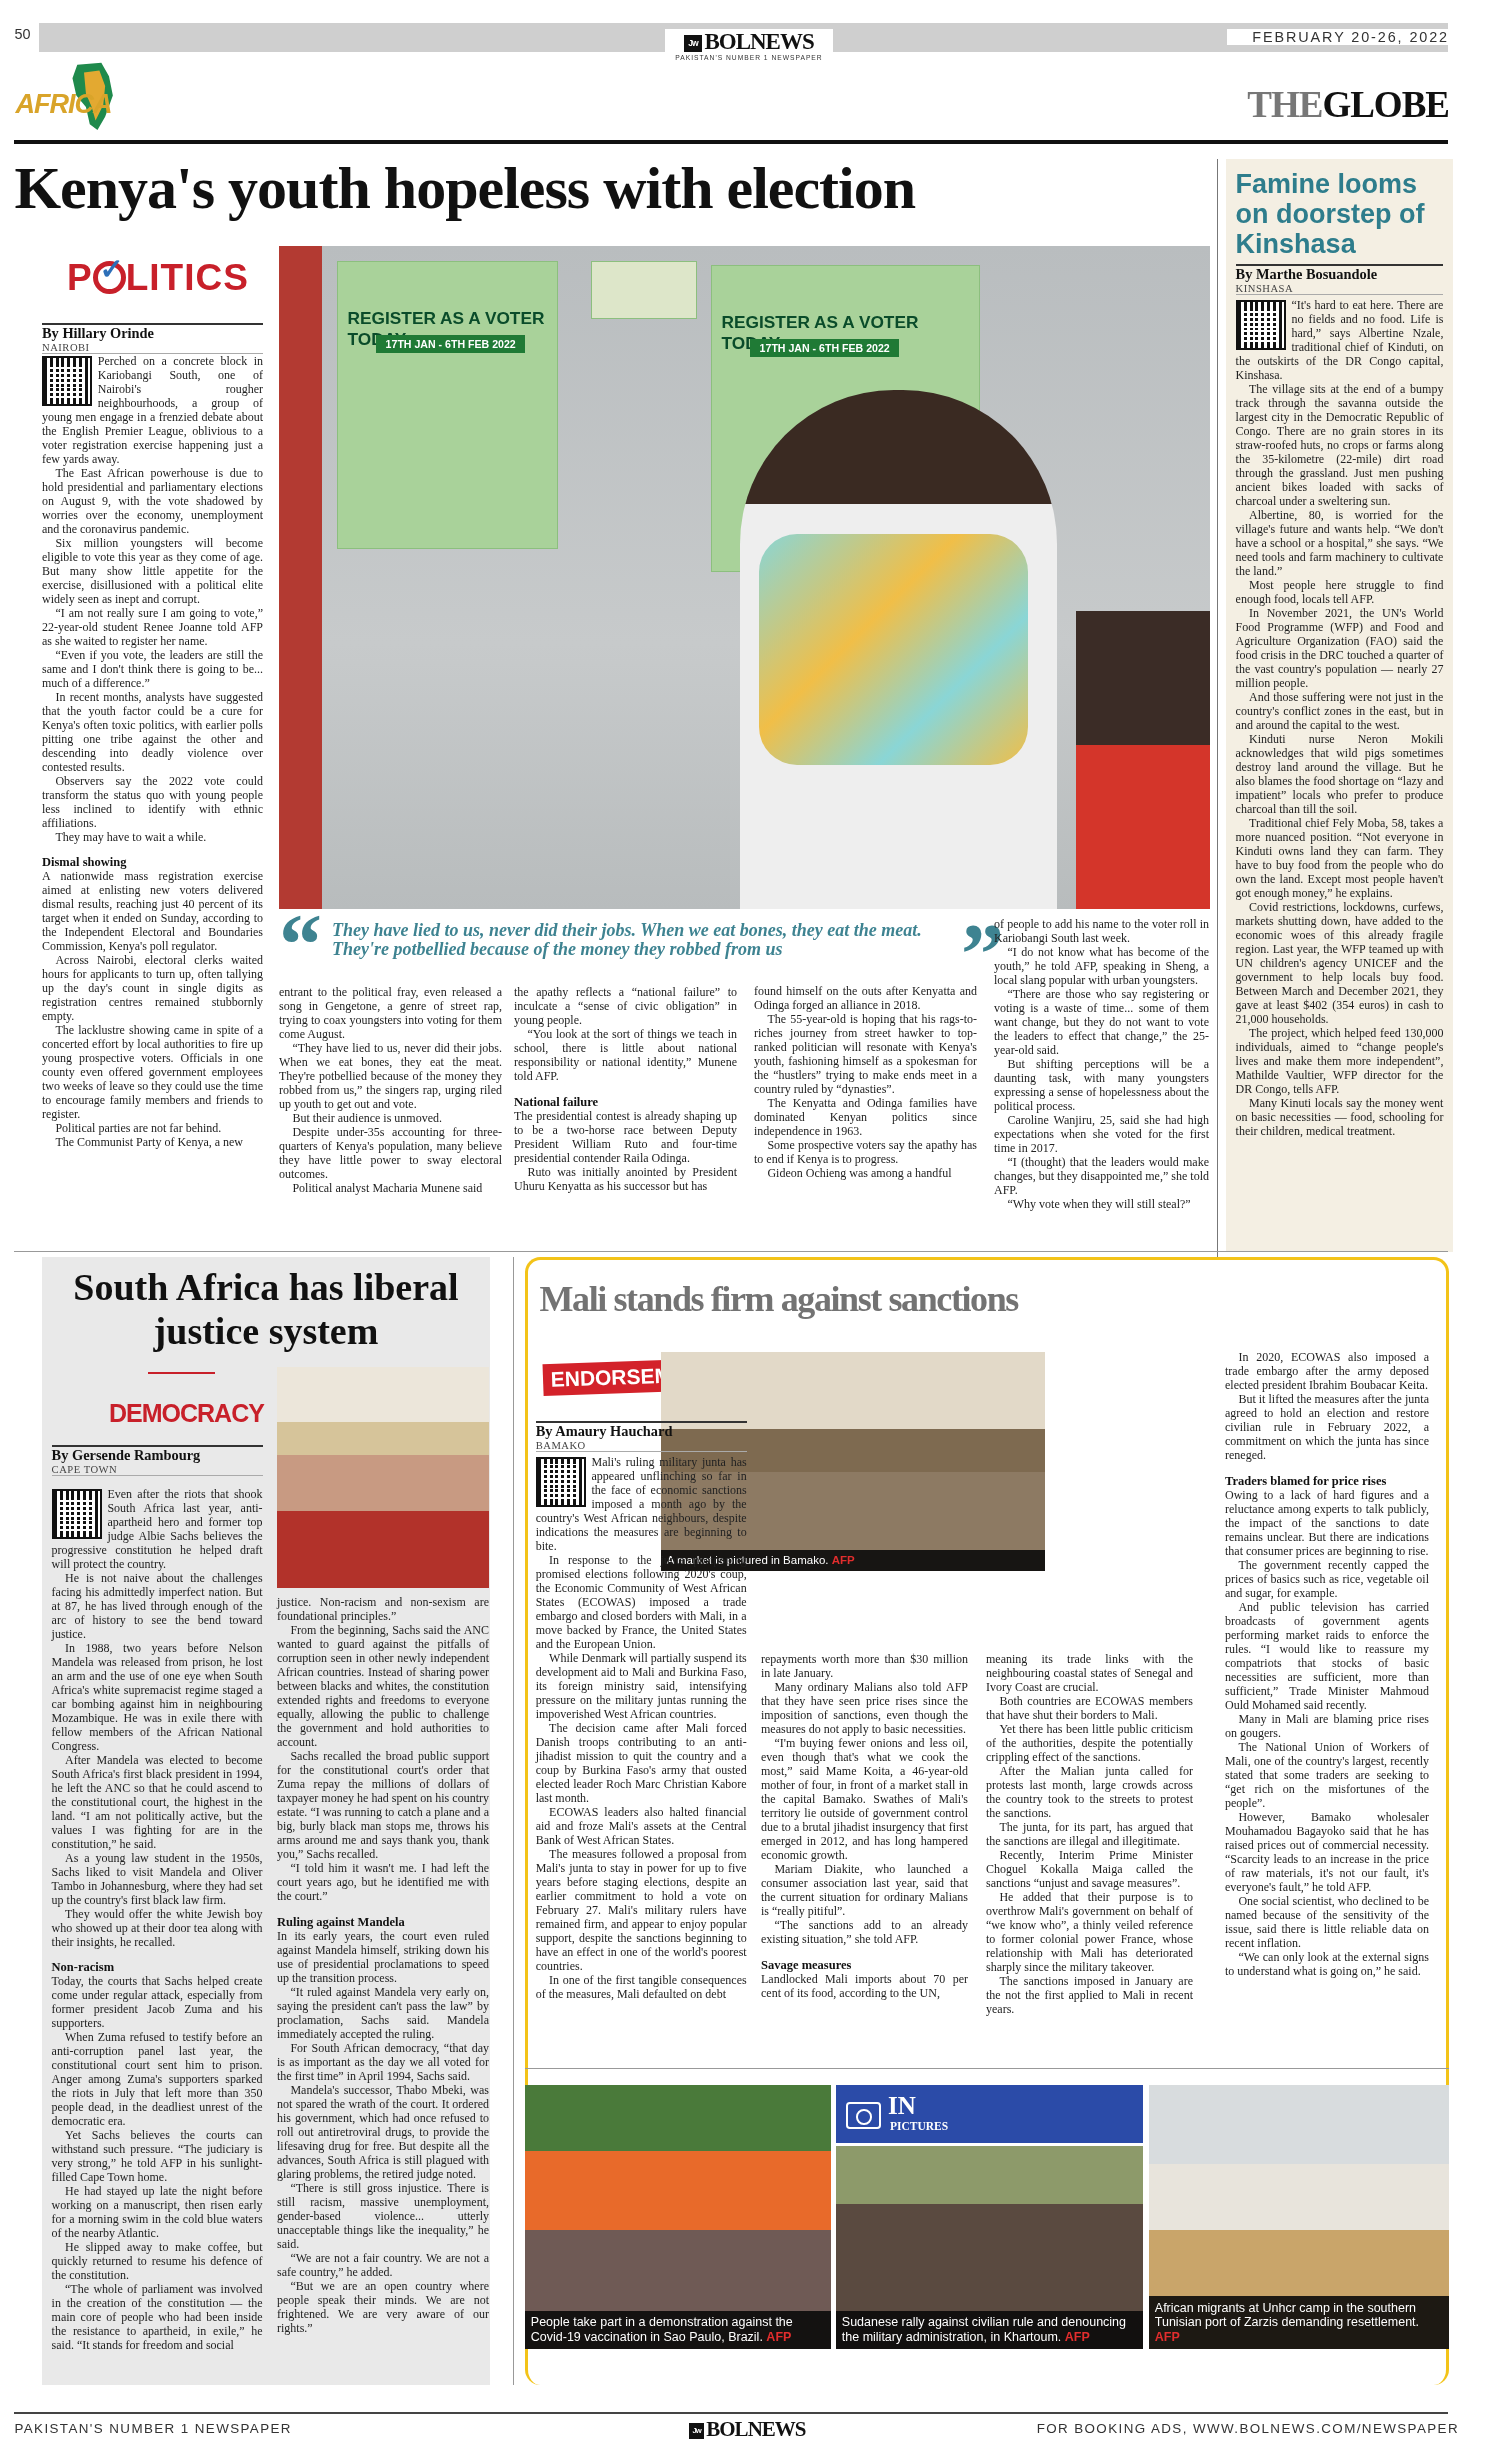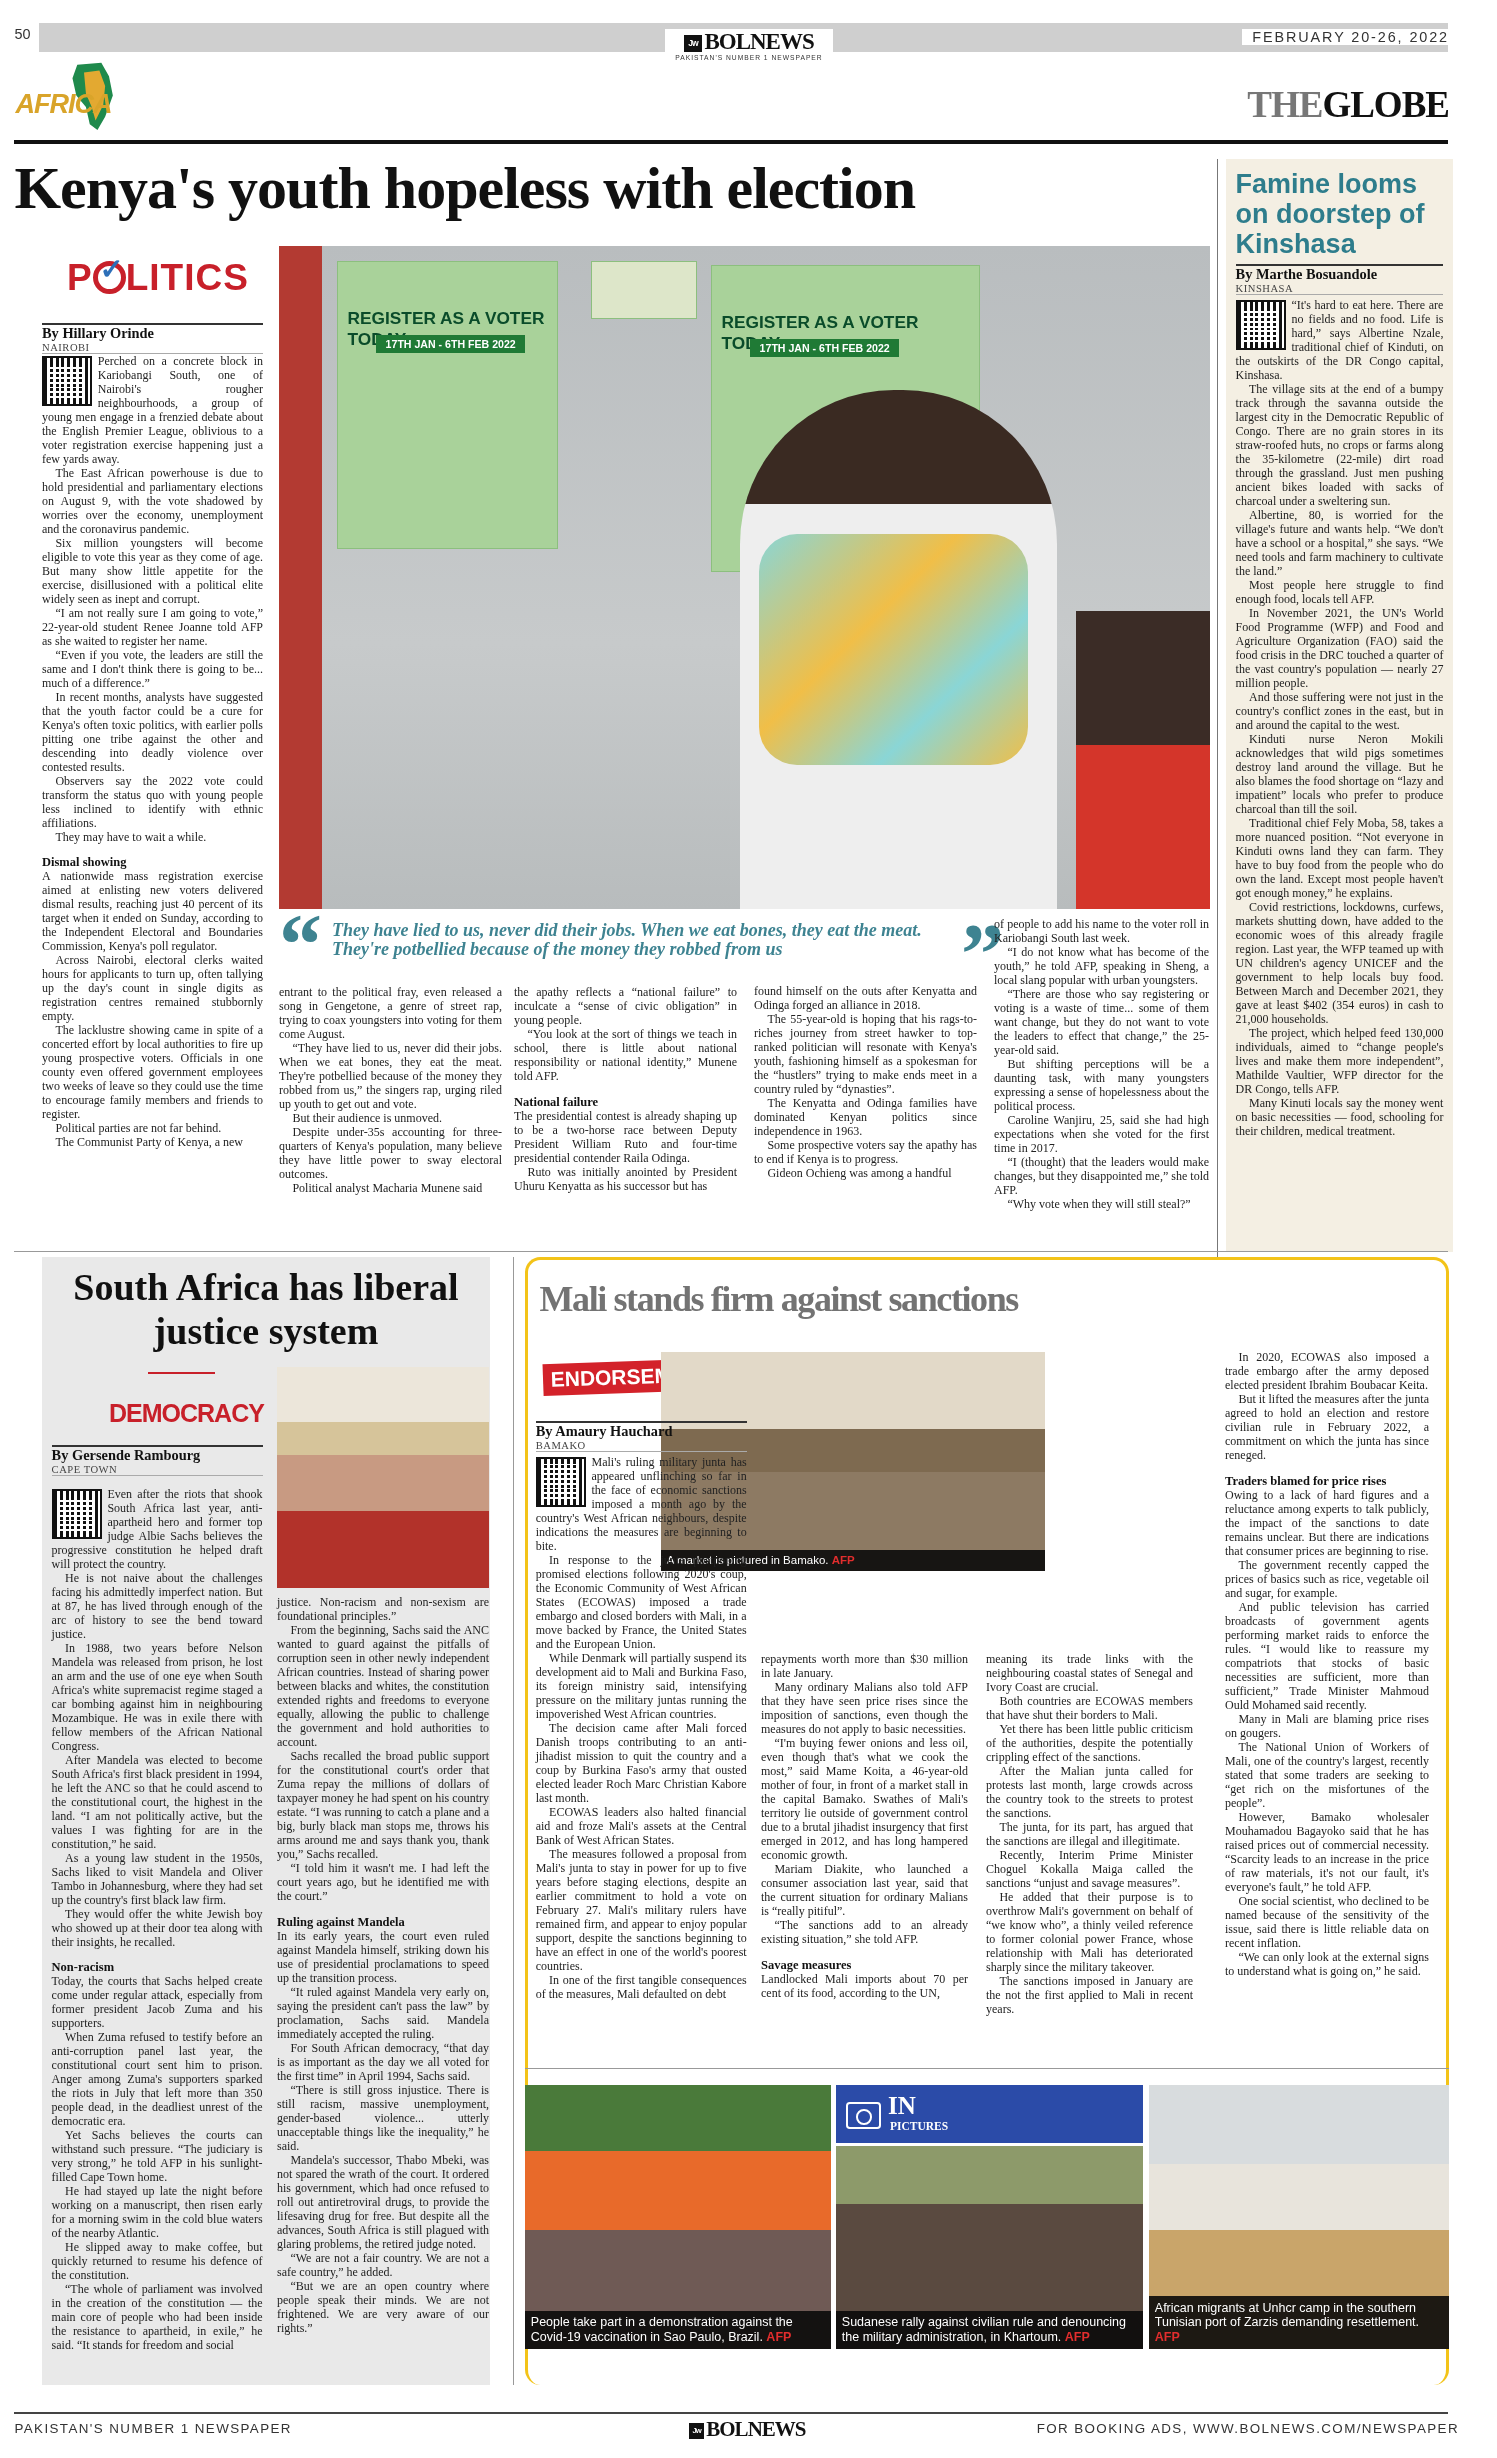--- a/index.html
+++ b/index.html
@@ -5,21 +5,21 @@
 *{box-sizing:border-box;margin:0;padding:0}
 body{width:1498px;height:2458px;background:#fff;font-family:"Liberation Serif","DejaVu Serif",serif;color:#222;position:relative;overflow:hidden}
 .abs{position:absolute}
 .sans{font-family:"Liberation Sans","DejaVu Sans",sans-serif}
 .topbar{left:14.4px;top:23px;width:1434px;height:29px;background:#cfcfcf}
 .pgnum{left:14.4px;top:23px;width:25px;height:29px;background:#fff;font-size:14.4px;line-height:23px;color:#333}
 .brand{left:665px;top:29px;text-align:center;width:168px;background:#fff}
 .brand .logo{font-size:23px;font-weight:bold;letter-spacing:-1px;color:#111;font-family:"Liberation Serif",serif;line-height:25px}
 .brand .logo .bx{display:inline-block;width:17.3px;height:17.3px;background:#111;color:#fff;font-size:8.6px;line-height:17.3px;vertical-align:middle;margin-right:2.9px;font-family:"Liberation Sans",sans-serif}
 .brand .tag{font-size:6.7px;letter-spacing:1px;color:#333;font-family:"Liberation Sans",sans-serif}
-.date{right:49px;top:29px;font-size:14.4px;letter-spacing:1.9px;color:#333;background:#fff;padding-left:10px}
+.date{right:49px;top:29px;font-size:14.4px;letter-spacing:1.9px;color:#333;background:#fff;padding-left:25px}
 .africa{left:15.4px;top:61px;width:63px;height:67px}
 .africa .word{position:absolute;left:0;bottom:7.7px;font-size:27px;font-weight:bold;color:#d9a42a;font-family:"Liberation Sans",sans-serif;font-style:italic;letter-spacing:-1px}
 .globe{right:49px;top:83px;font-size:37px;font-weight:bold;font-family:"Liberation Serif",serif;letter-spacing:-1px}
 .globe .the{color:#777}
 .globe .gl{color:#111}
 .rule-thick{left:14.4px;top:140px;width:1434px;height:3.8px;background:#111}
 .headline{left:14.4px;top:154px;font-size:60px;font-weight:bold;color:#111;letter-spacing:-1px;font-family:"Liberation Serif",serif}
 .politics{left:67px;top:257px;font-size:37px;font-weight:bold;color:#c8202a;font-family:"Liberation Sans",sans-serif;letter-spacing:1px}
 .politics .o{display:inline-block;width:33px;height:33px;border:5.8px solid #c8202a;border-radius:50%;vertical-align:-3.8px;position:relative}
 .politics .o::after{content:"✓";position:absolute;left:1.9px;top:-13.4px;color:#2d6fb8;font-size:29px}
@@ -236,22 +236,22 @@
   </div>
   <div class="body" style="position:absolute;left:235px;top:338px;width:212px">
     <p class="first">justice. Non-racism and non-sexism are foundational principles.”</p>
     <p>From the beginning, Sachs said the ANC wanted to guard against the pitfalls of corruption seen in other newly independent African countries. Instead of sharing power between blacks and whites, the constitution extended rights and freedoms to everyone equally, allowing the public to challenge the government and hold authorities to account.</p>
     <p>Sachs recalled the broad public support for the constitutional court's order that Zuma repay the millions of dollars of taxpayer money he had spent on his country estate. “I was running to catch a plane and a big, burly black man stops me, throws his arms around me and says thank you, thank you,” Sachs recalled.</p>
     <p>“I told him it wasn't me. I had left the court years ago, but he identified me with the court.”</p>
     <h4>Ruling against Mandela</h4>
     <p class="first">In its early years, the court even ruled against Mandela himself, striking down his use of presidential proclamations to speed up the transition process.</p>
     <p>“It ruled against Mandela very early on, saying the president can't pass the law” by proclamation, Sachs said. Mandela immediately accepted the ruling.</p>
     <p>For South African democracy, “that day is as important as the day we all voted for the first time” in April 1994, Sachs said.</p>
+    <p>Mandela's successor, Thabo Mbeki, was not spared the wrath of the court. It ordered his government, which had once refused to roll out antiretroviral drugs, to provide the lifesaving drug for free. But despite all the advances, South Africa is still plagued with glaring problems, the retired judge noted.</p>
     <p>“There is still gross injustice. There is still racism, massive unemployment, gender-based violence... utterly unacceptable things like the inequality,” he said.</p>
-    <p>Mandela's successor, Thabo Mbeki, was not spared the wrath of the court. It ordered his government, which had once refused to roll out antiretroviral drugs, to provide the lifesaving drug for free. But despite all the advances, South Africa is still plagued with glaring problems, the retired judge noted.</p>
     <p>“We are not a fair country. We are not a safe country,” he added.</p>
     <p>“But we are an open country where people speak their minds. We are not frightened. We are very aware of our rights.”</p>
   </div>
 </div>
 <div class="abs vsep"></div>
 
 <div class="abs mali">
   <h2>Mali stands firm against sanctions</h2>
   <div class="endorse">ENDORSEMENT</div>
   <div class="mkt">

